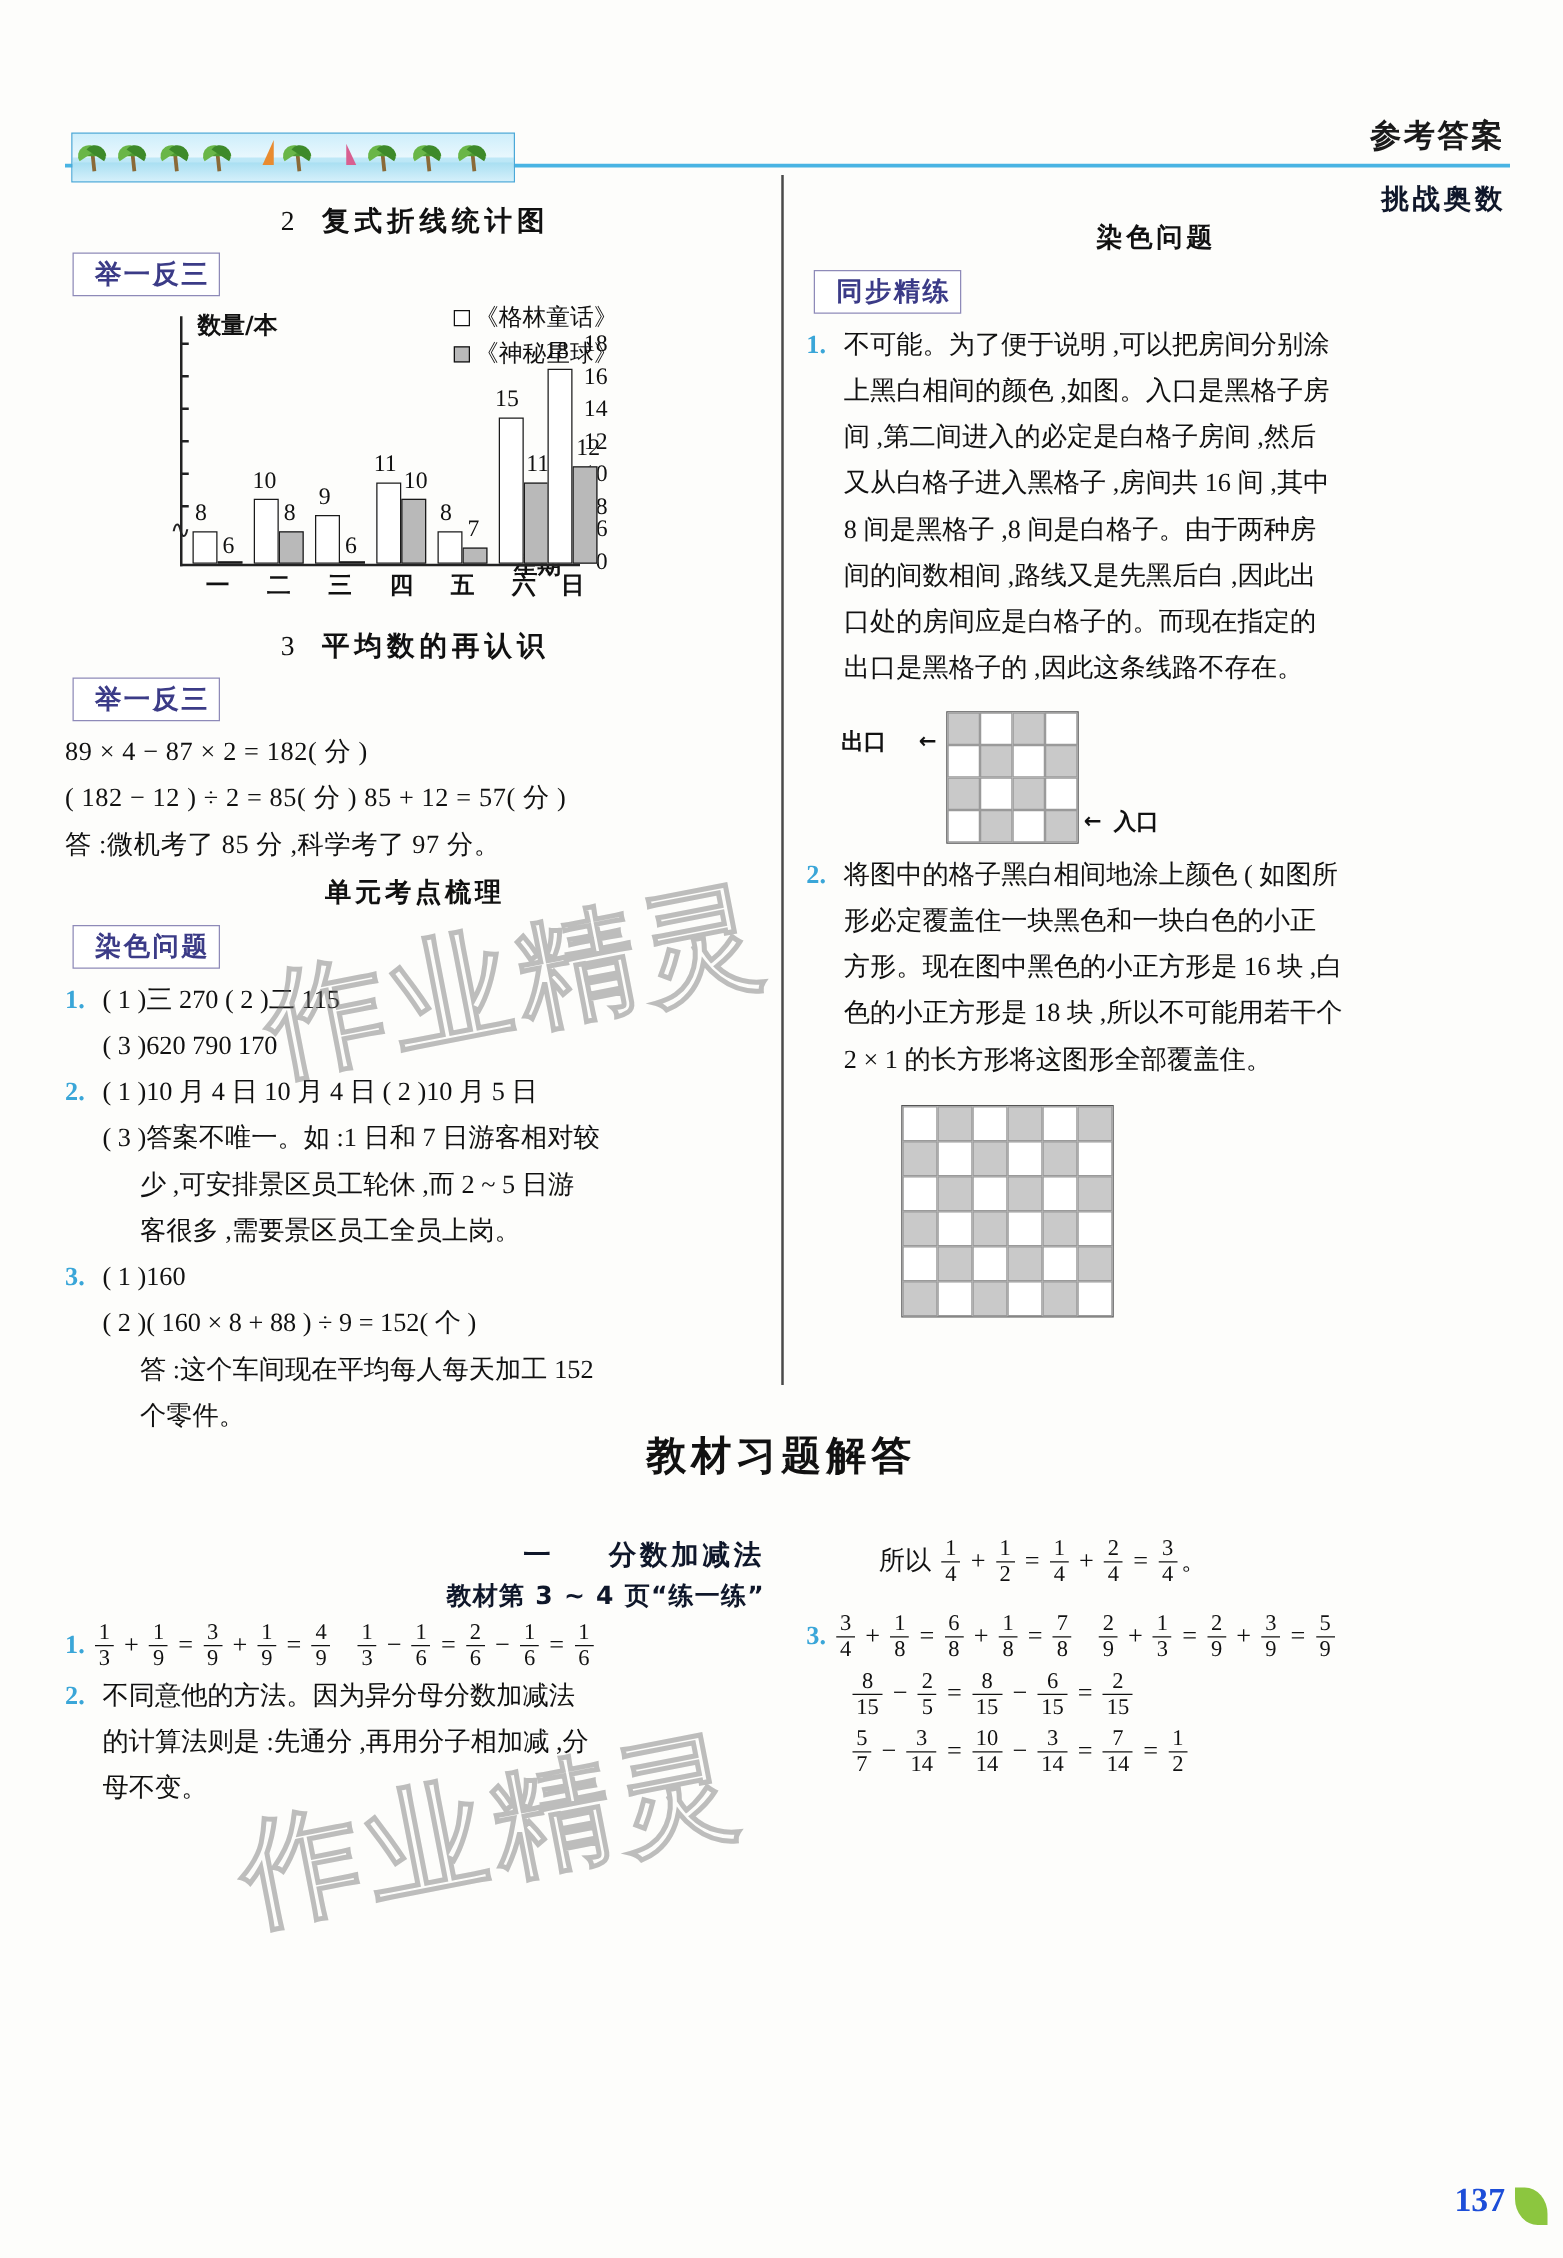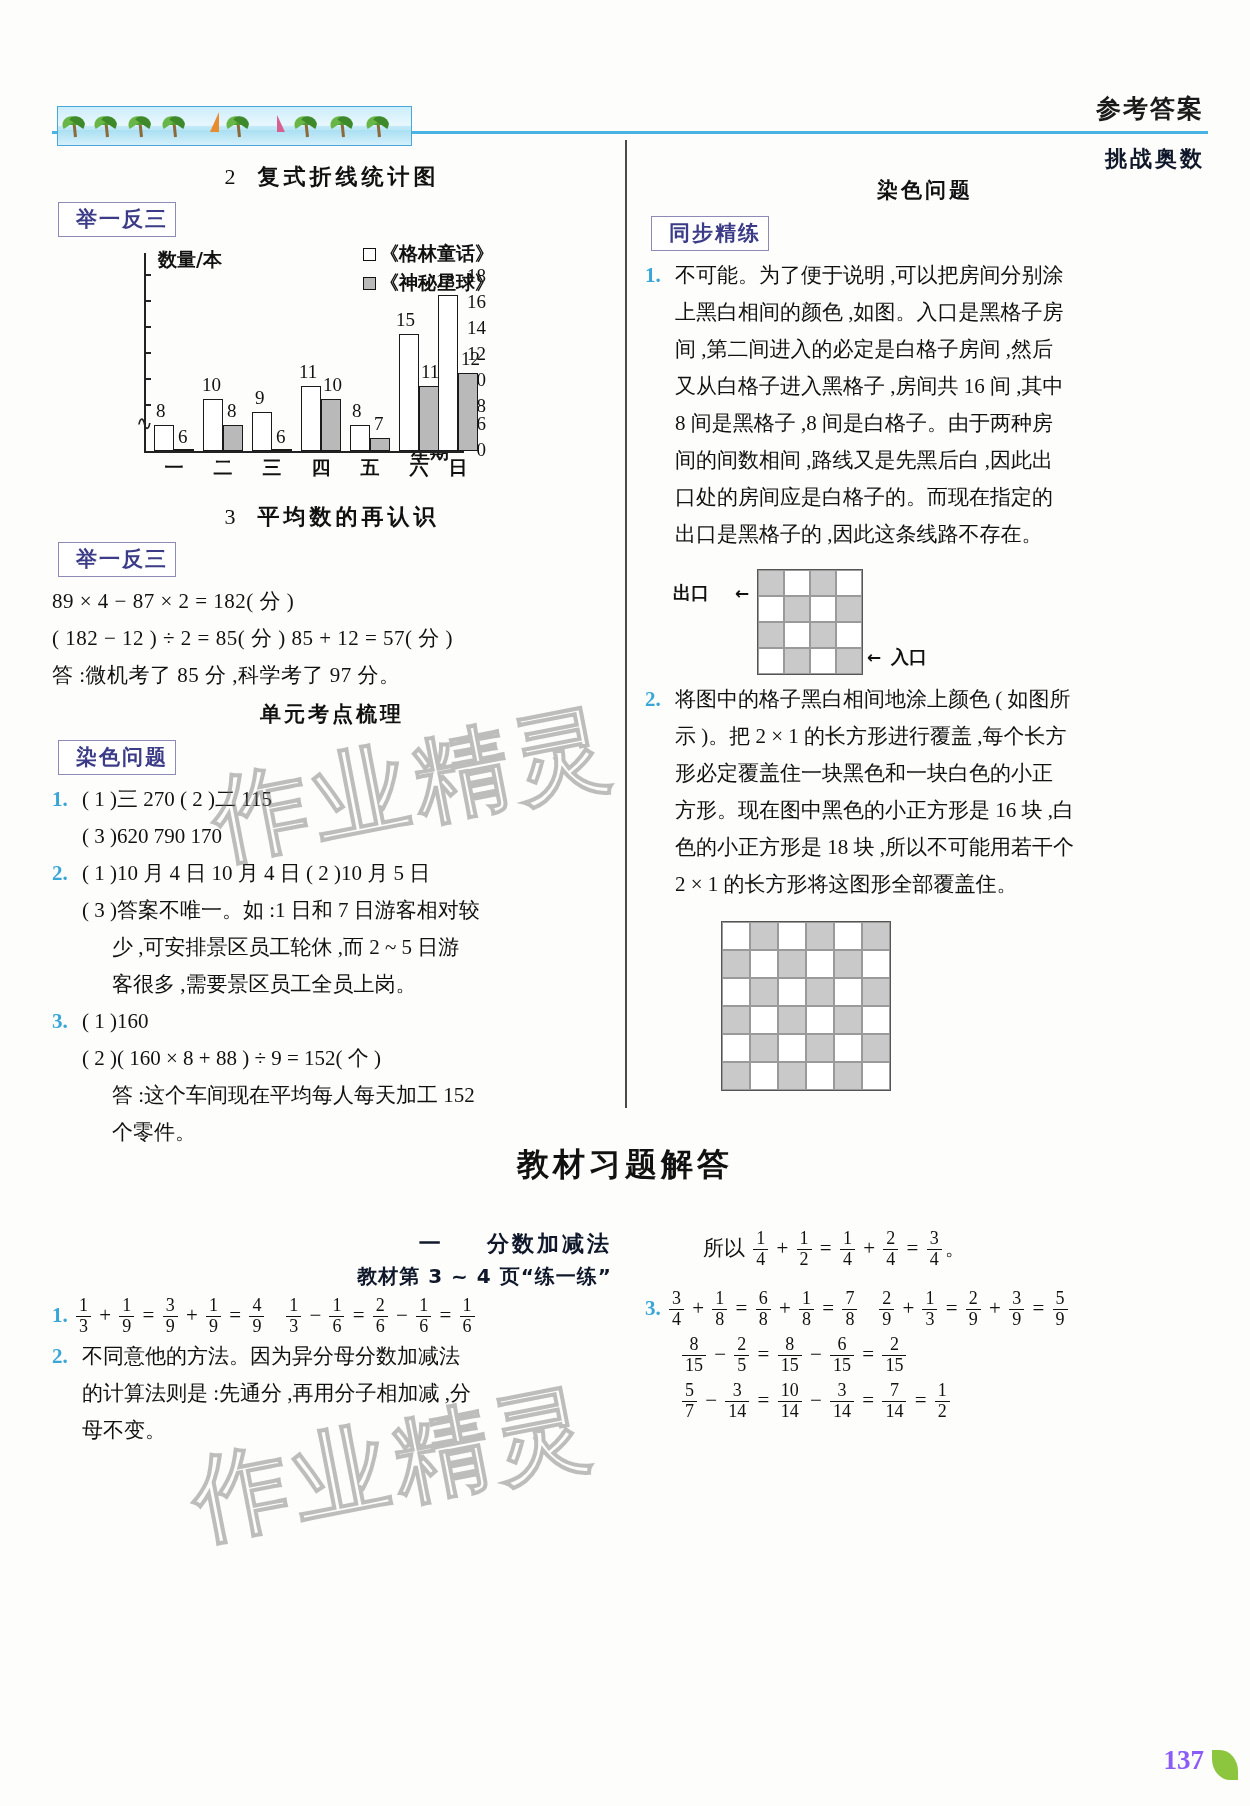--- a/index.html
+++ b/index.html
@@ -99,21 +99,21 @@
   .ytick { position:absolute; right:0; font-size:19px; text-align:right; width:30px; }
   .ytickmark { position:absolute; left:78px; width:7px; height:2px; background:#222; }
   .bar { position:absolute; bottom:0; border:1.5px solid #1a1a1a; }
   .bar.white { background:#fff; }
   .bar.grey  { background:#b9b9b9; }
   .barval { position:absolute; font-size:19px; font-family:"Liberation Serif",serif; }
   .xcat { position:absolute; top:212px; font-size:19px; font-weight:bold;
      font-family:"DejaVu Sans","Liberation Sans",sans-serif; width:40px; text-align:center; }
   .squiggle { position:absolute; left:70px; top:168px; font-size:20px; color:#222; }
   .legend { position:absolute; right:-8px; top:-2px; font-size:19px;
-     font-family:"DejaVu Sans","Liberation Sans",sans-serif; font-weight:bold; white-space:nowrap;}
+     font-family:"DejaVu Sans","Liberation Sans",sans-serif; font-weight:normal; white-space:nowrap;}
   .legend div { margin-bottom:3px; }
   .swatch { display:inline-block; width:13px; height:13px; border:1.5px solid #111;
      margin-right:4px; vertical-align:-1px; }
   .swatch.grey { background:#b9b9b9; }
   .swatch.white { background:#fff; }
 
   
   .gridwrap { position:relative; margin:8px 0 4px 0; }
   .grid { border:1.5px solid #555; display:grid; background:#fff; }
   .cell { border:0.8px solid #9a9a9a; }
@@ -141,21 +141,21 @@
   .wm { position:absolute; font-family:"DejaVu Sans","Liberation Sans",sans-serif;
      font-weight:bold; color:rgba(120,120,120,0.30);
      -webkit-text-stroke:1px rgba(110,110,110,0.45); color:transparent;
      letter-spacing:6px; transform:rotate(-11deg); pointer-events:none; white-space:nowrap;}
   .wm1 { left:210px; top:720px; font-size:96px; }
   .wm2 { left:190px; top:1400px; font-size:96px; }
 
   
   .pagenum {
     position:absolute; right:46px; bottom:30px;
-    font-size:27px; font-weight:bold; color:#8b5cf6;
+    font-size:27px; font-weight:bold; color:#1d4ed8;
     font-family:"Liberation Serif",serif;
   }
   .pagenum .leaf2 {
     position:absolute; right:-34px; bottom:-4px; width:26px; height:30px;
     background:#8cc63f; border-radius:0 70% 0 70%;
   }
 </style>
 </head>
 <body>
 
@@ -387,21 +387,20 @@
           <div class="cell dark"></div>
       </div>
       <div class="gl" style="left:222px; top:86px; font-size:17px;">←</div>
       <div class="gl" style="left:246px; top:84px;">入口</div>
     </div>
 
     <div class="itemrow">
       <div class="n idx">2.</div>
       <div class="b">
         <div>将图中的格子黑白相间地涂上颜色 ( 如图所</div>
-        <div>示 )。把 2 × 1 的长方形进行覆盖 ,每个长方</div>
         <div>形必定覆盖住一块黑色和一块白色的小正</div>
         <div>方形。现在图中黑色的小正方形是 16 块 ,白</div>
         <div>色的小正方形是 18 块 ,所以不可能用若干个</div>
         <div>2 × 1 的长方形将这图形全部覆盖住。</div>
       </div>
     </div>
 
     
     <div class="gridwrap" style="height:180px;">
       <div class="grid" style="position:absolute; left:76px; top:10px; grid-template-columns:repeat(6,28px); grid-template-rows:repeat(6,28px);">

